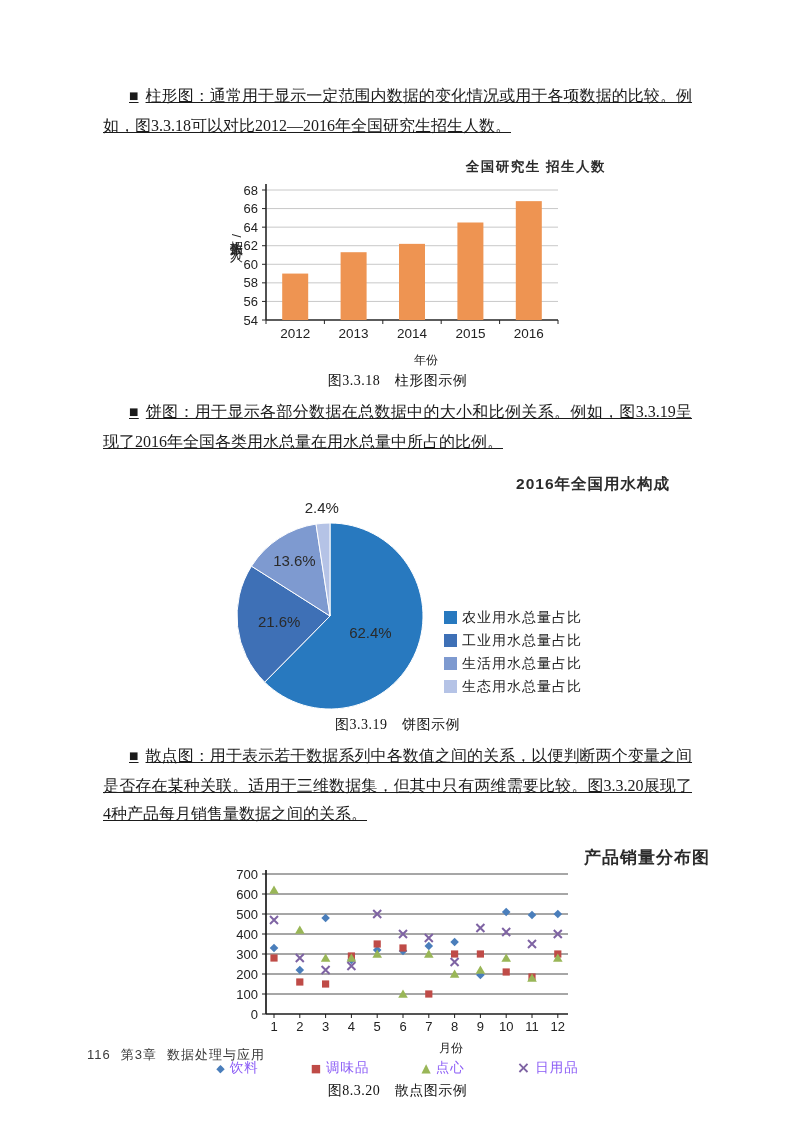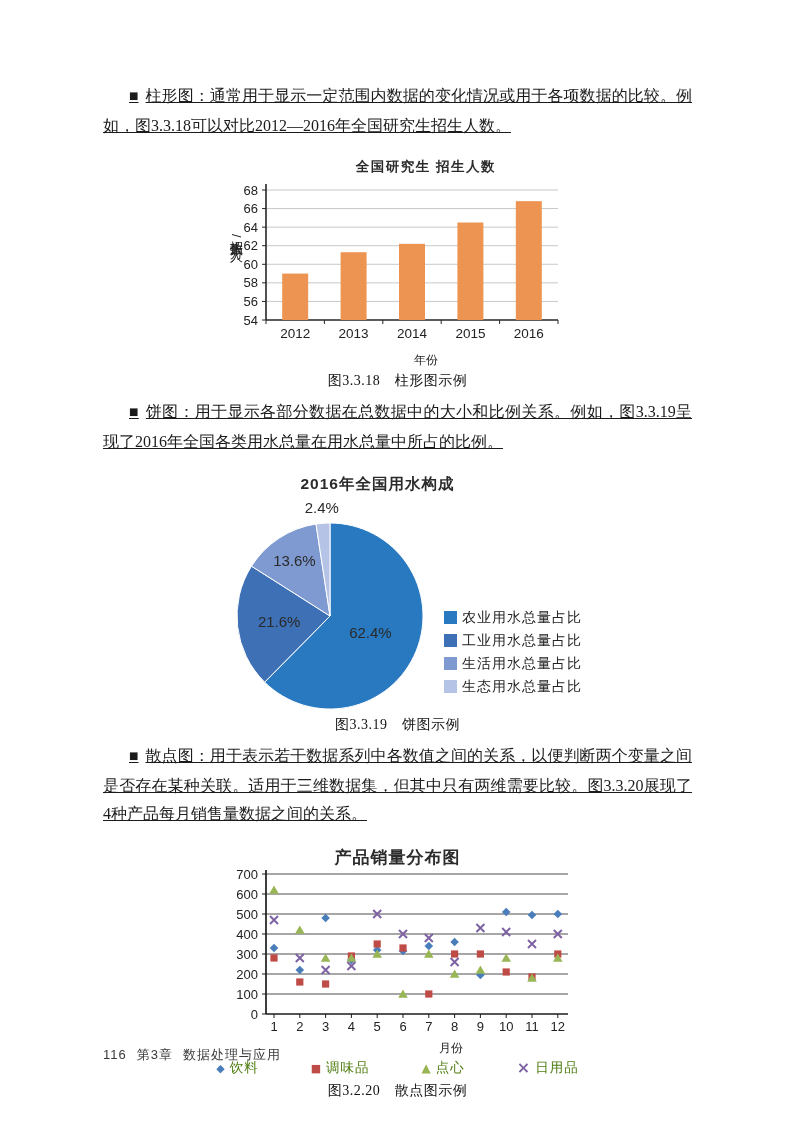--- a/index.html
+++ b/index.html
@@ -27,21 +27,21 @@
   .para .bullet{
     font-size:10px;
     margin-right:7px;
     position:relative;top:-2px;
     font-family:"DejaVu Sans",sans-serif;
   }
   
   .figure{position:relative;width:100%;}
   .chart-title{
     font-family:"Liberation Sans","DejaVu Sans",sans-serif;
-    font-weight:700;color:#2b2b2b;text-align:center;
+    font-weight:700;color:#2b2b2b;text-align:right;
   }
   .caption{
     font-size:14px;text-align:center;color:#111;
     font-family:"Liberation Serif","DejaVu Serif",serif;
     letter-spacing:0.5px;
   }
   
   .bar-figure{margin-top:10px;}
   .bar-title{font-size:13.5px;letter-spacing:1.5px;width:360px;margin-left:133px;padding-left:28px;height:22px;}
   .bar-svg-wrap{width:360px;margin-left:133px;}
@@ -77,26 +77,26 @@
   .scatter-svg-wrap{width:390px;margin-left:131px;}
   .scatter-xlabel{width:390px;margin-left:131px;padding-left:40px;height:16px;}
   .scatter-legend{
     display:flex;justify-content:center;gap:52px;
     height:20px;align-items:center;margin-top:2px;
   }
   .sl-item{display:flex;align-items:center;gap:5px;}
   .sl-marker{font-family:"DejaVu Sans",sans-serif;line-height:1;}
   .sl-label{
     font-family:"Liberation Sans","DejaVu Sans",sans-serif;
-    font-size:13.5px;color:#4d7c0f;letter-spacing:1px;
+    font-size:13.5px;color:#8b5cf6;letter-spacing:1px;
   }
   .scatter-caption{height:22px;margin-top:4px;}
   
   .footer{
-    position:absolute;left:103px;top:1046px;
+    position:absolute;left:87px;top:1046px;
     font-family:"Liberation Sans","DejaVu Sans",sans-serif;
     font-size:13px;color:#3a3a3a;letter-spacing:1px;
   }
   .footer span{margin-right:10px;}
 </style>
 </head>
 <body>
 
 <div class="page">
 
@@ -327,20 +327,20 @@
         </span>
         <span class="sl-item">
           <span class="sl-marker" style="color: rgb(153, 182, 87); font-size: 12px;">▲</span>
           <span class="sl-label">点心</span>
         </span>
         <span class="sl-item">
           <span class="sl-marker" style="color: rgb(126, 99, 163); font-size: 16px; font-weight: bold;">×</span>
           <span class="sl-label">日用品</span>
         </span>
       </div>
-    <div class="caption scatter-caption">图3.2.20　散点图示例</div>
+    <div class="caption scatter-caption">图8.3.20　散点图示例</div>
   </div>
 
   <div class="footer">
     <span>116</span><span>第3章</span><span>数据处理与应用</span>
   </div>
 
 </div>
 
 </body></html>

